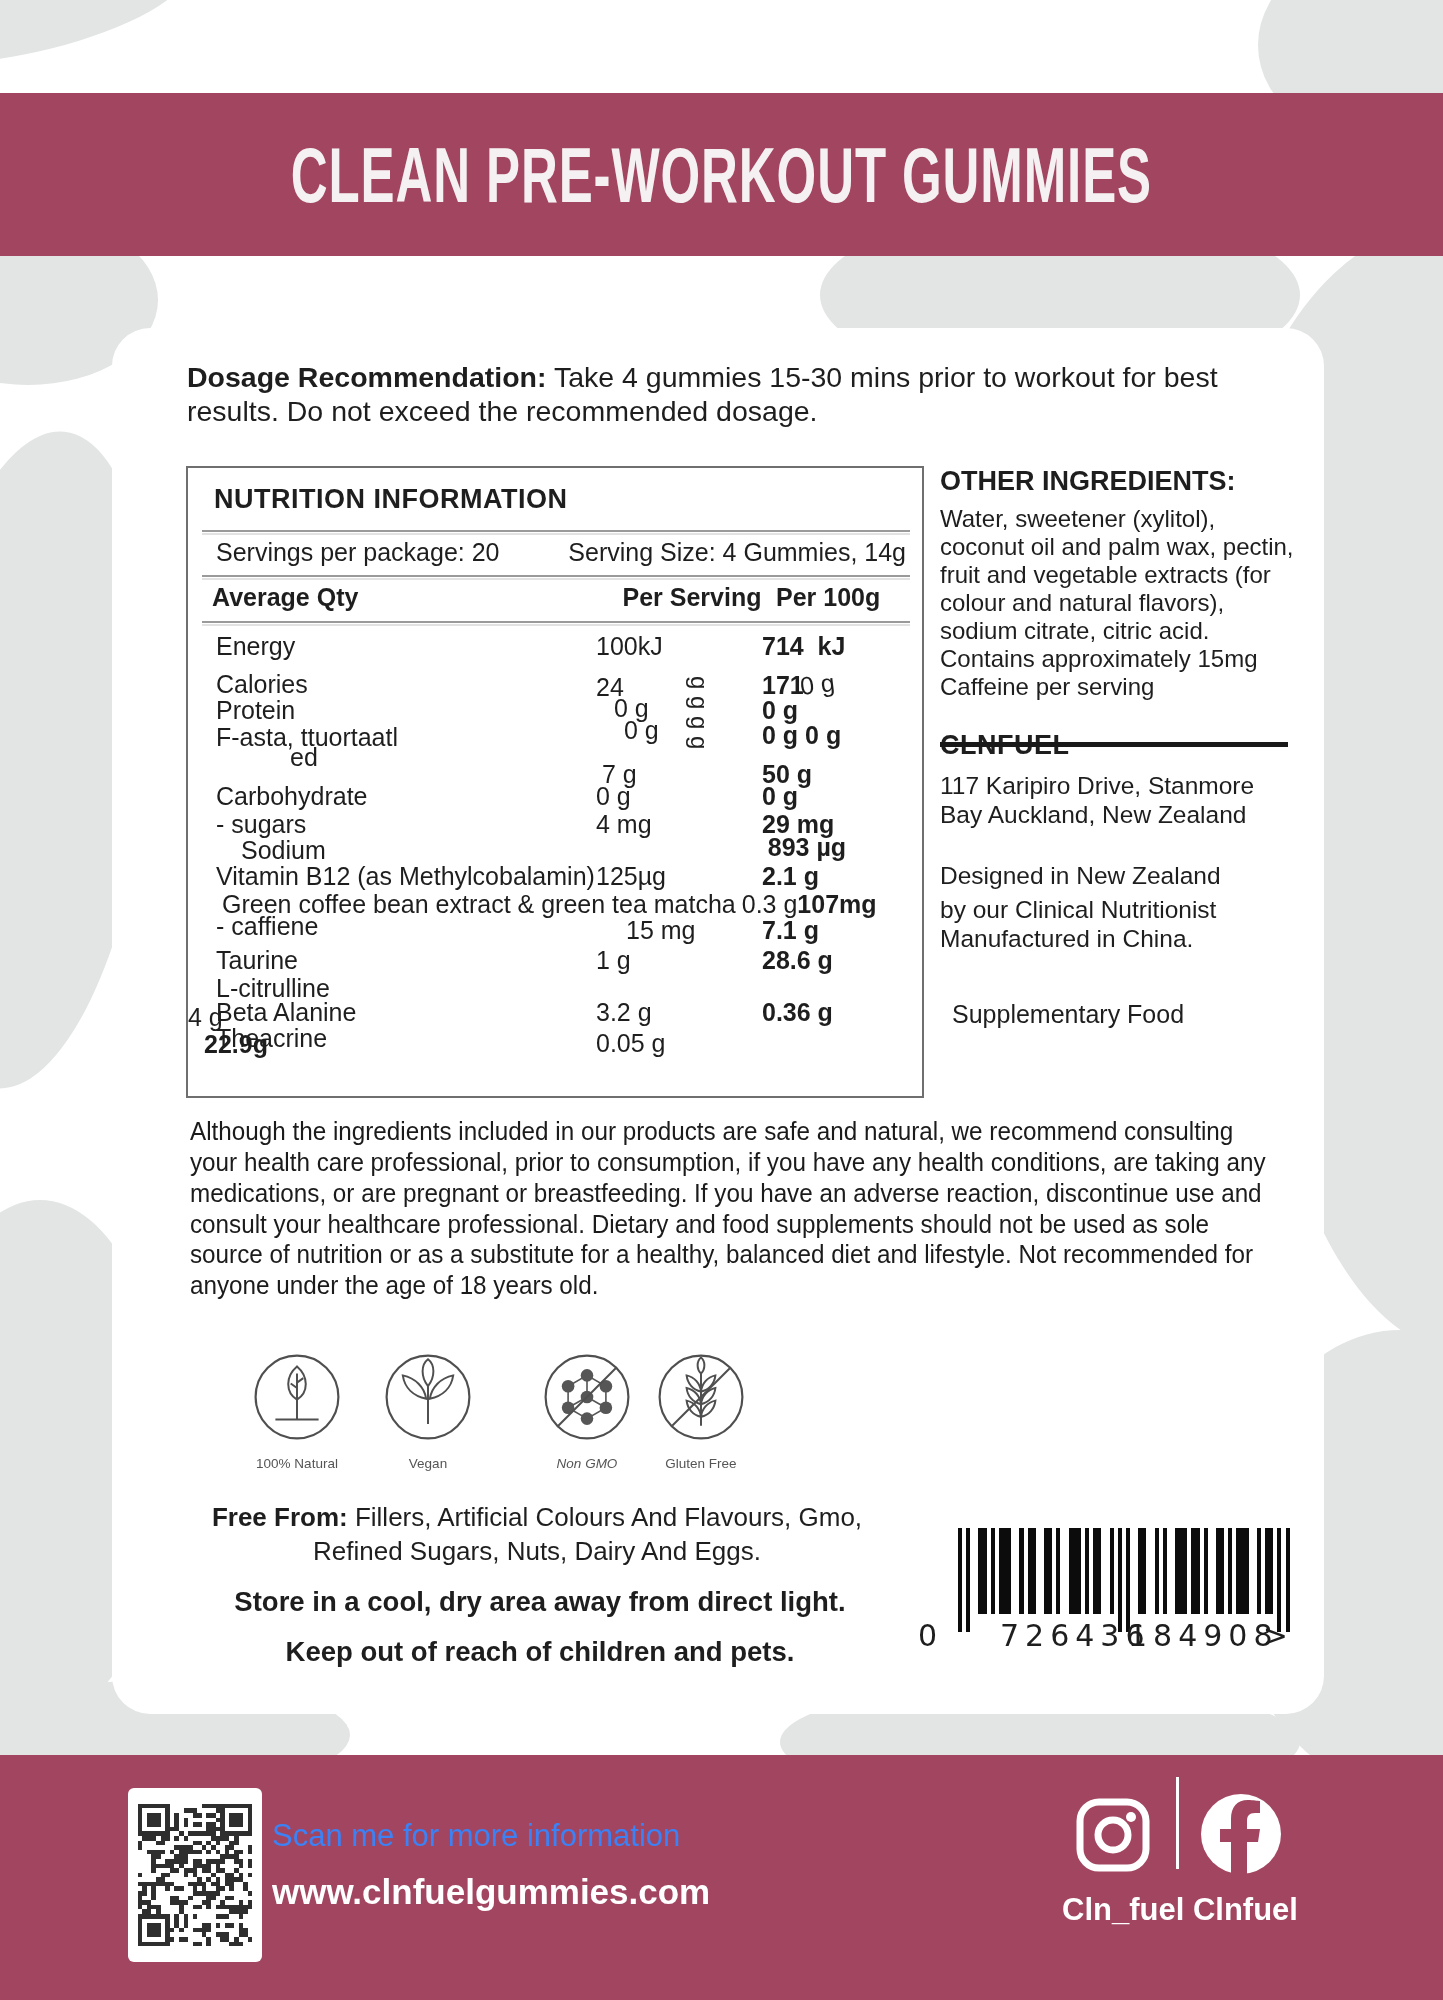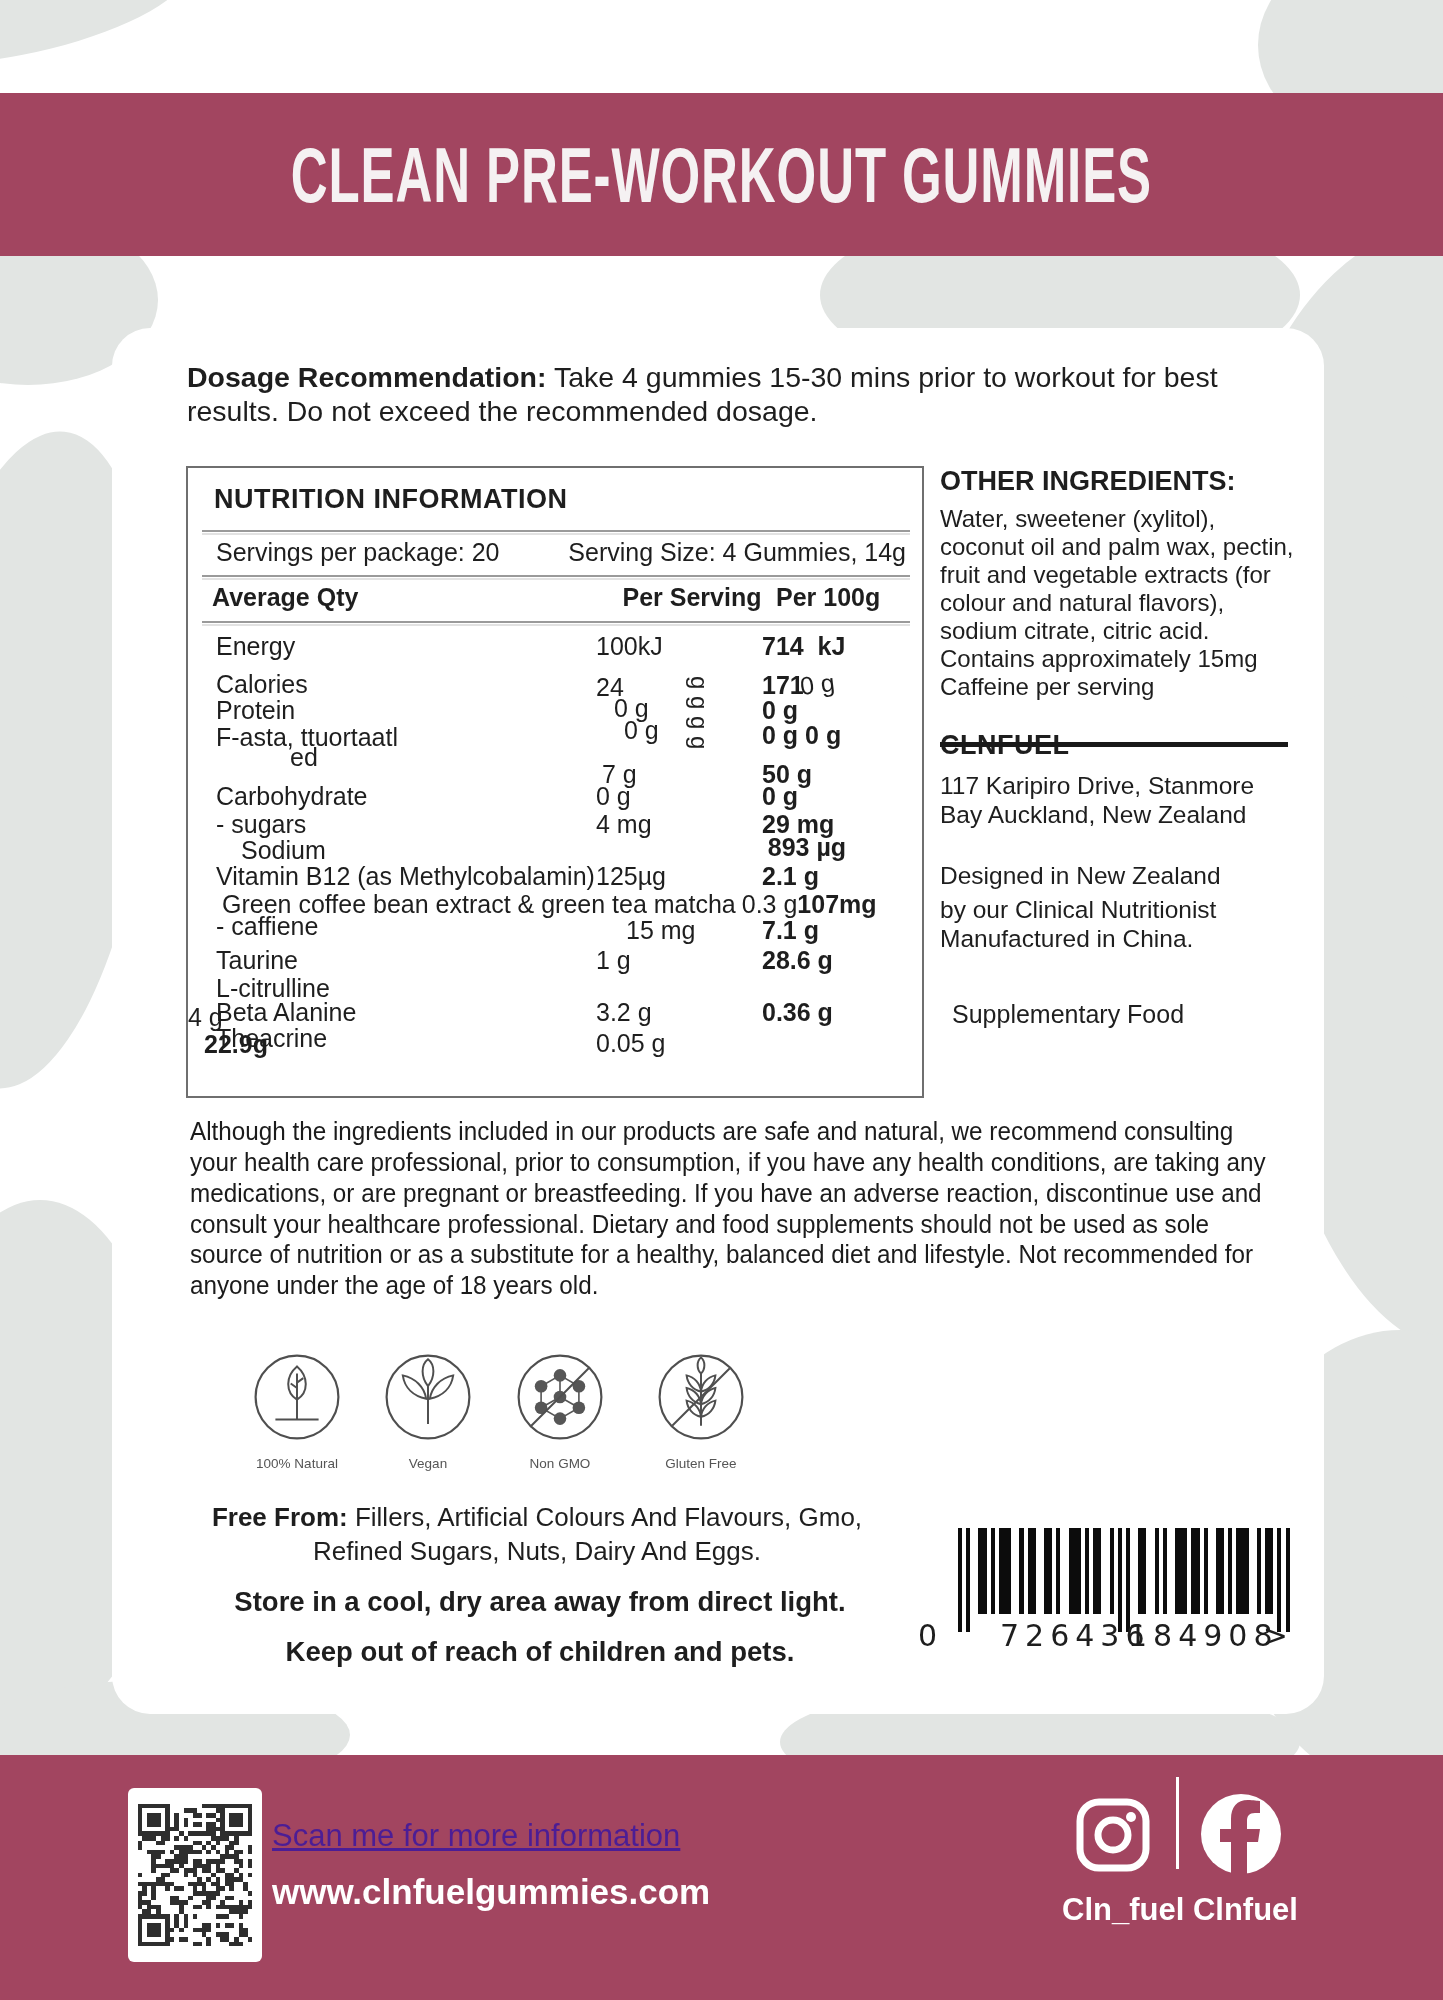--- a/index.html
+++ b/index.html
@@ -77,40 +77,40 @@
   #cln-designed{left:940px;top:862px;width:354px;font-size:24.5px;z-index:3;}
   #cln-made{left:940px;top:896px;width:340px;font-size:24.5px;line-height:1.18;z-index:3;}
   #supp-food{left:952px;top:1000px;font-size:25px;z-index:3;}
   
   #disclaimer{left:190px;top:1116px;width:1188px;font-size:26.5px;line-height:1.165;
               transform:scaleX(0.915);transform-origin:left top;z-index:3;color:#1b1b1b;}
   
   .badge{position:absolute;top:1352px;width:130px;text-align:center;z-index:3;}
   .badge svg{display:block;margin:0 auto;}
   .badge .blabel{display:block;margin-top:14px;font-size:13.5px;color:#555;}
-  #badge-0{left:232px;} #badge-1{left:363px;} #badge-2{left:495px;} #badge-3{left:636px;}
+  #badge-0{left:232px;} #badge-1{left:363px;} #badge-2{left:522px;font-style:italic;} #badge-3{left:636px;}
   
   #freefrom{left:190px;top:1500px;width:694px;text-align:center;font-size:26px;line-height:1.32;z-index:3;}
   #store1{left:190px;top:1586px;width:700px;text-align:center;font-size:27.5px;font-weight:bold;z-index:3;}
   #store2{left:190px;top:1636px;width:700px;text-align:center;font-size:27.5px;font-weight:bold;z-index:3;}
   
   #barcode{left:930px;top:1528px;width:352px;height:122px;z-index:3;}
   #bars{position:absolute;left:28px;top:0;display:flex;align-items:flex-start;}
   .bar{background:#0c0c0c;height:86px;}
   .bar.tall{height:104px;}
   #bc-digits{position:absolute;left:0;right:0;top:90px;font-size:30px;font-family:"DejaVu Sans",sans-serif;}
   #bcd-0{position:absolute;left:-12px;} #bcd-1{position:absolute;left:70px;letter-spacing:6px;}
   #bcd-2{position:absolute;left:198px;letter-spacing:6px;} #bcd-3{position:absolute;right:-6px;}
   
   #footer-band{top:1755px;height:245px;}
   #qr-card{position:absolute;left:128px;top:1788px;width:134px;height:174px;background:#fff;border-radius:6px;
            z-index:3;display:flex;align-items:center;justify-content:center;}
   #qr{display:grid;grid-template-columns:repeat(25,4.6px);grid-auto-rows:4.6px;}
   .qm{width:4.6px;height:4.6px;} .qm.on{background:#2e2e2e;}
-  #scan-text{left:272px;top:1818px;color:#4c1d95;font-size:31px;z-index:3;text-decoration:underline;}
+  #scan-text{left:272px;top:1818px;color:#3b82f6;font-size:31px;z-index:3;}
   #website{left:272px;top:1872px;color:#fff;font-size:35px;font-weight:bold;z-index:3;}
   #ig-icon{left:1073px;top:1795px;z-index:3;}
   #soc-div{left:1176px;top:1777px;width:3px;height:92px;background:#ffffff;z-index:3;}
   #fb-icon{left:1199px;top:1792px;z-index:3;}
   #handles{left:1040px;top:1892px;width:280px;text-align:center;color:#fff;
            font-size:31px;font-weight:bold;z-index:3;}
 </style>
 </head>
 <body>
 

